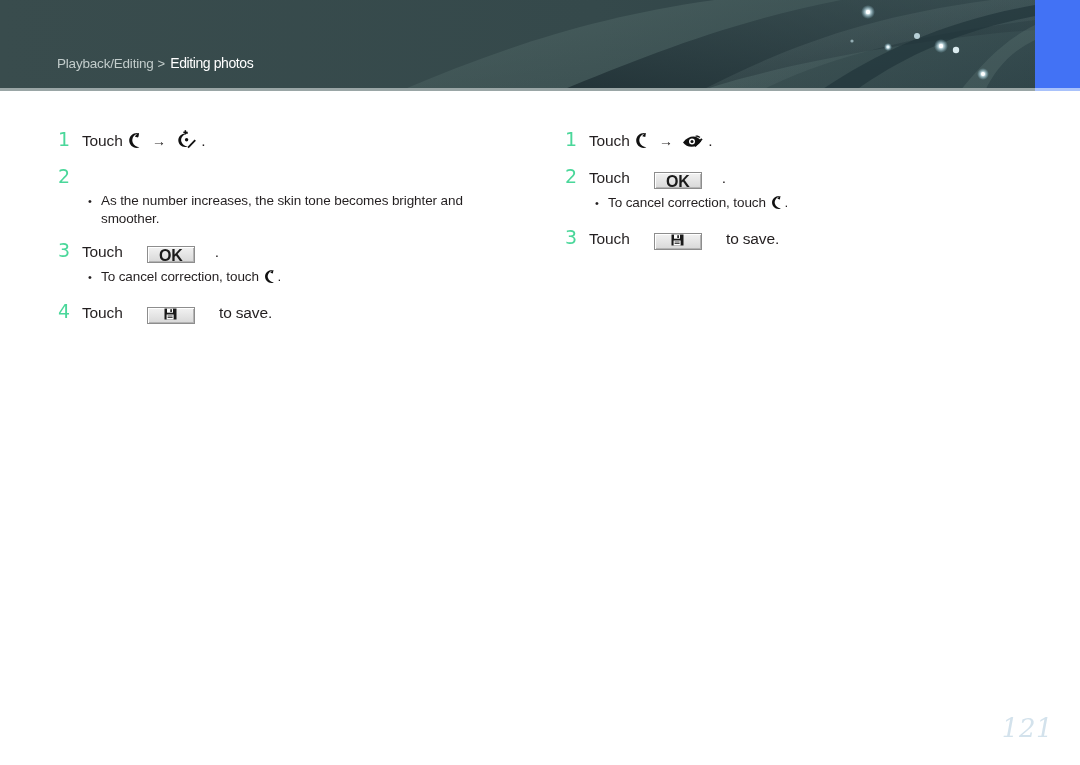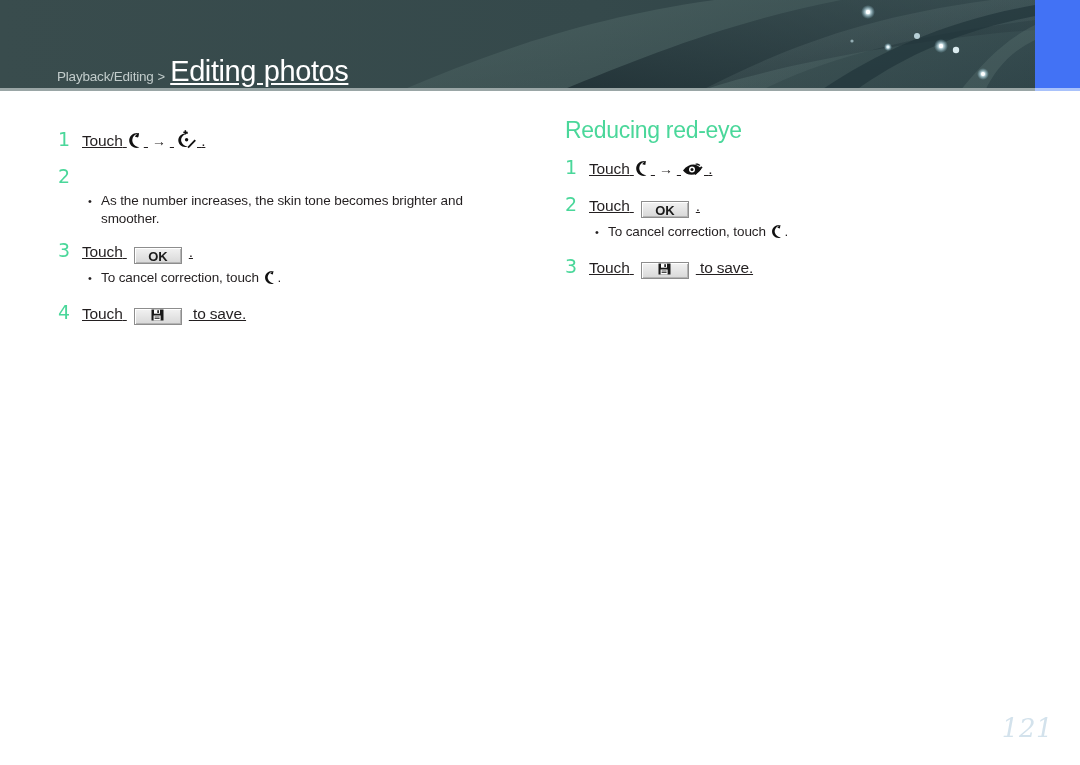--- a/index.html
+++ b/index.html
@@ -64,24 +64,23 @@
     font-size: 13.5px;
     color: #c2cccb;
     letter-spacing: -0.2px;
   }
   #breadcrumb .crumb-sep {
     font-size: 13px;
     color: #c2cccb;
     margin: 0 5px 0 4px;
   }
   #breadcrumb .crumb-main {
-    font-size: 29px;
+    font-size: 14px;
     color: #ffffff;
     letter-spacing: -0.4px;
-    text-decoration: underline;
   }
 
   
   #content {
     position: absolute;
     left: 0;
     top: 91px;
     width: 1080px;
     height: 674px;
   }
@@ -113,21 +112,20 @@
     width: 24px;
     flex: 0 0 24px;
     font-family: "DejaVu Sans", sans-serif;
   }
   .step-body {
     font-size: 15.5px;
     color: #231f20;
     line-height: 21px;
     letter-spacing: -0.15px;
     padding-top: 1px;
-    text-decoration: underline;
   }
 
   .bullets {
     margin: 5px 0 0 0;
     padding: 0;
     list-style: none;
   }
   .bullet {
     display: flex;
     align-items: flex-start;
@@ -151,25 +149,25 @@
   .keybtn {
     display: inline-block;
     vertical-align: -4px;
     min-width: 48px;
     height: 17px;
     line-height: 17px;
     text-align: center;
     background: linear-gradient(#f2f2f2, #d8d8d8);
     border: 1px solid #8d8d8d;
     box-shadow: inset 1px 1px 0 #ffffff, inset -1px -1px 0 #b4b4b4;
-    font-size: 13px;
+    font-size: 16px;
     font-weight: bold;
     color: #1a1a1a;
     font-family: "Liberation Sans", sans-serif;
-    margin: 0 7px;
+    margin: 0 20px;
     padding: 0 4px;
     box-sizing: border-box;
   }
   .keybtn.icon-key { padding: 0; }
   .keybtn.icon-key svg { vertical-align: 2px; }
 
   .glyph {
     display: inline-block;
     vertical-align: -3px;
     margin: 0 1px;
@@ -326,21 +324,20 @@
             <rect x="3.6" y="7.6" width="5" height="0.8" fill="#1a1a1a"></rect>
             <rect x="3.6" y="9.1" width="5" height="0.8" fill="#1a1a1a"></rect>
           </svg>
         </span>
         <span>to save.</span>
       </div>
     </div>
   </div>
 
   <div class="column" id="col-right">
-    <h2 class="section-title">Reducing red-eye</h2>
 
     <div class="step">
       <div class="step-num">1</div>
       <div class="step-body">
         <span>Touch</span>
         <span class="glyph">
           <svg width="15" height="17" viewBox="0 0 15 17">
             <path d="M10.8 1.2 C5.2 0.4 1.2 4.2 1.2 8.6 C1.2 12.6 4.4 16 8.6 16 C9.6 16 10.6 15.8 11.4 15.3 C8.4 15.1 5.6 13.1 4.6 10.2 C3.9 8.1 4.4 5.8 5.9 4.1 C7.2 2.6 8.9 1.6 10.8 1.2 Z" fill="#111111"></path>
             <path d="M10.9 1.1 C9.2 1.7 8.0 2.9 7.3 4.3 L10.3 5.1 Z" fill="#111111"></path>
           </svg>

